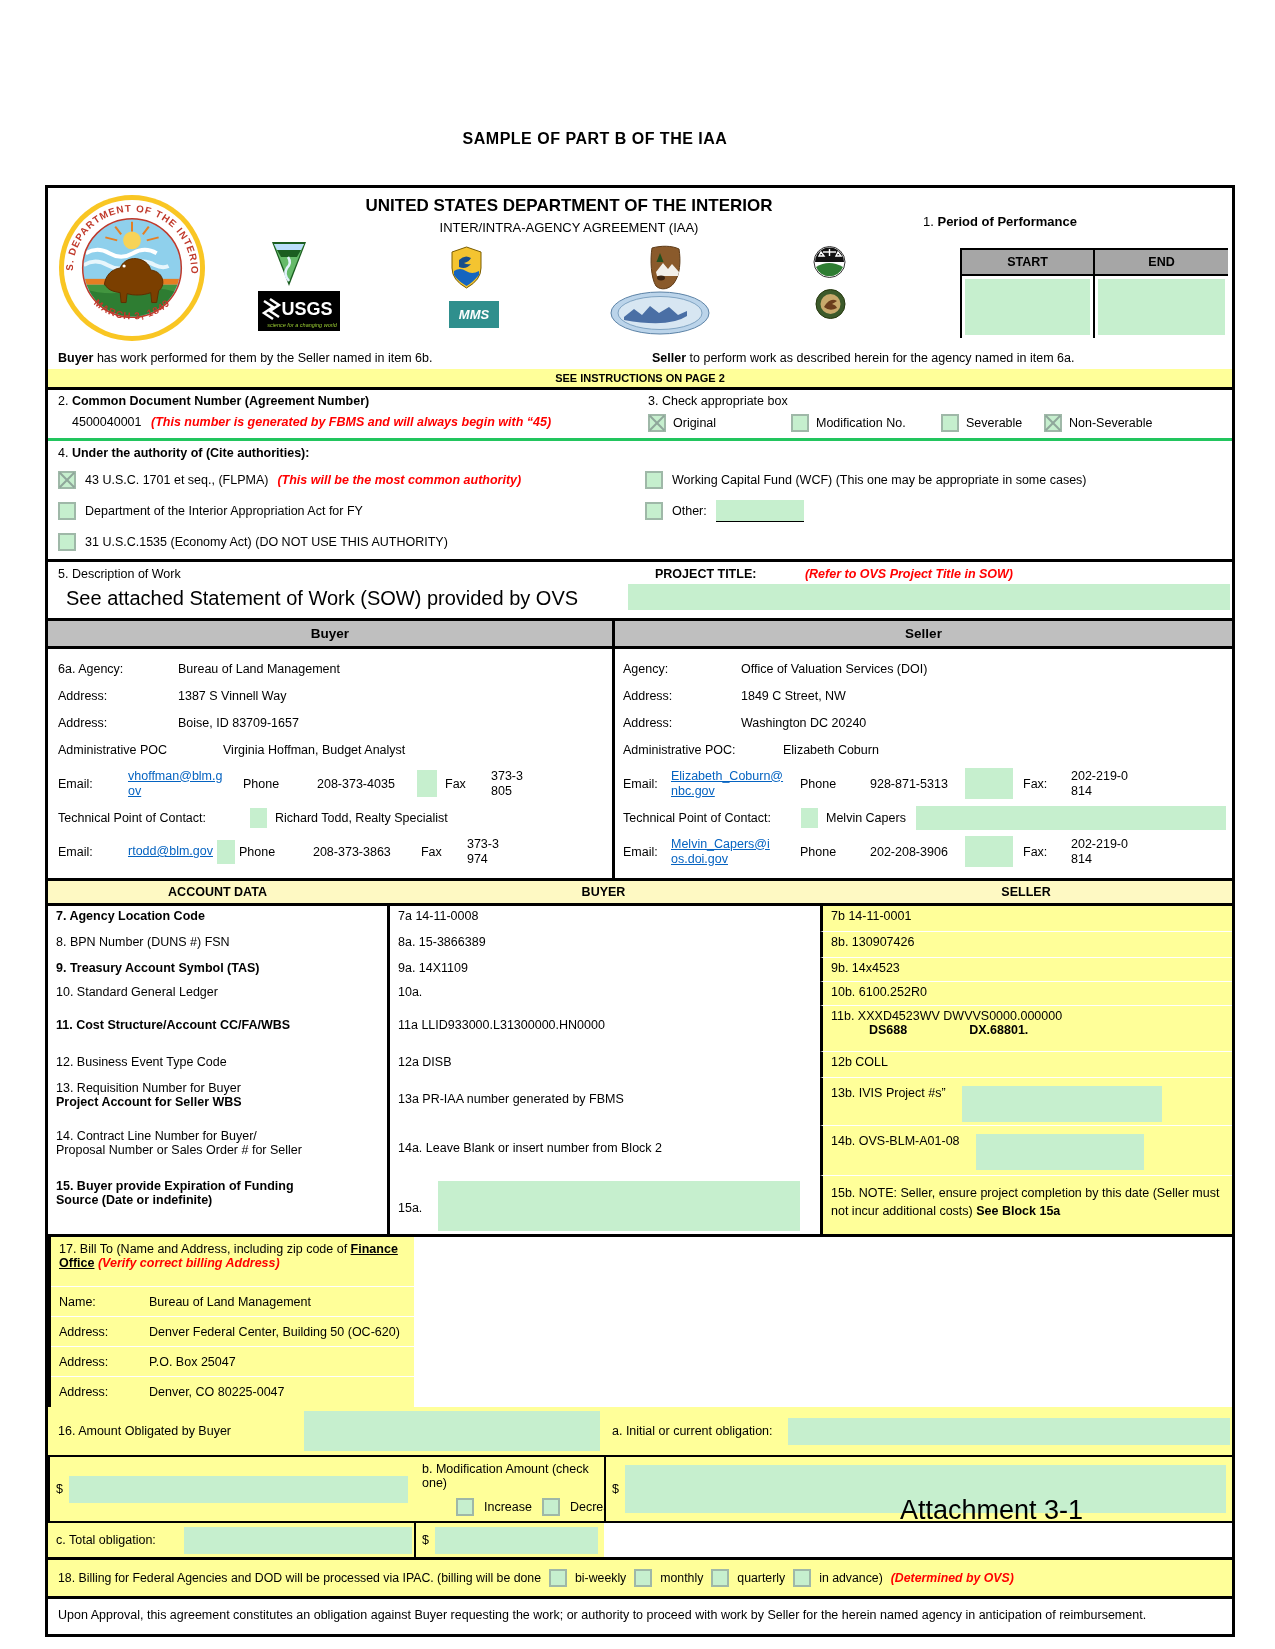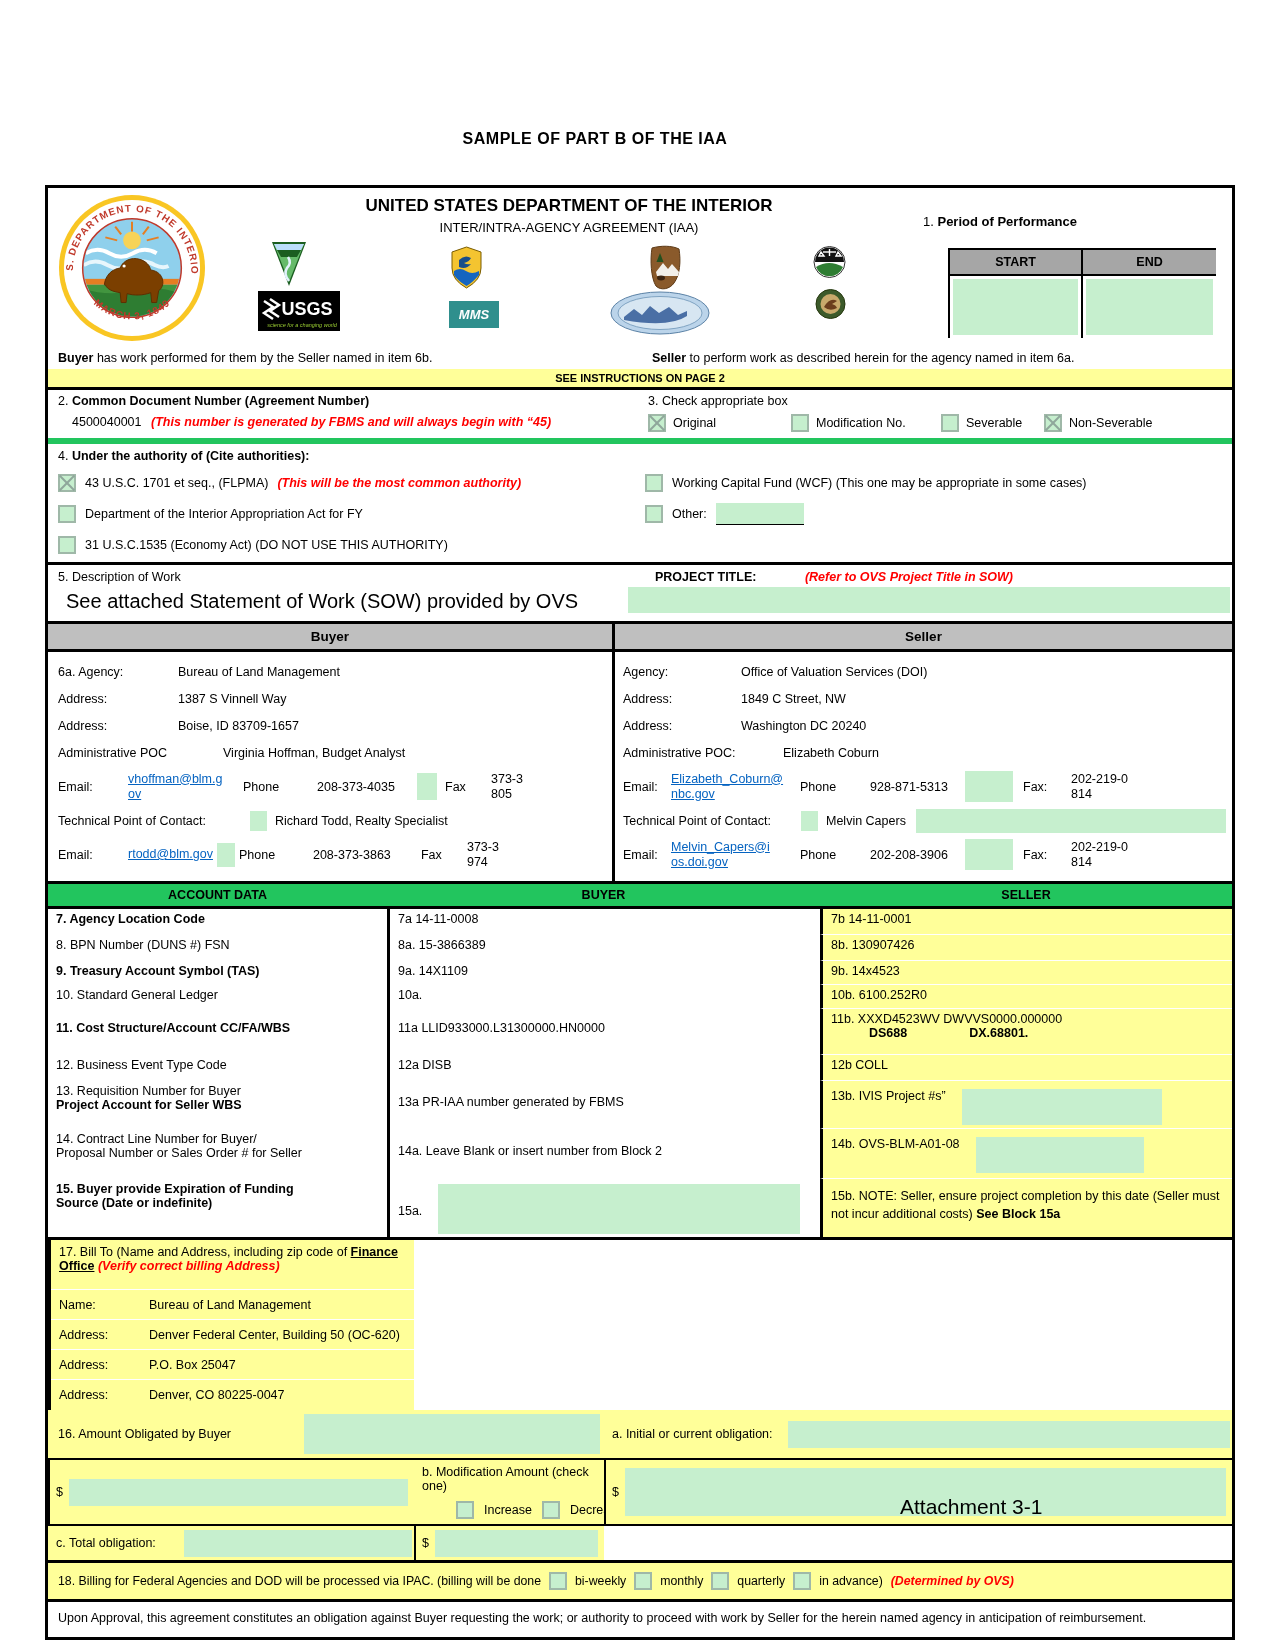--- a/index.html
+++ b/index.html
@@ -21,38 +21,38 @@
   .cb.checked::after  { transform:translate(-50%,-50%) rotate(-45deg); }
 
   
   .hdr { position:relative; height:160px; }
   .hdr-titles { position:absolute; left:185px; top:8px; width:672px; text-align:center; }
   .hdr-org { font-size:17px; font-weight:bold; }
   .hdr-form { font-size:13px; margin-top:4px; }
   .seal { position:absolute; left:10px; top:6px; }
   .logo { position:absolute; }
   .period-label { position:absolute; left:875px; top:26px; font-size:13px; }
-  .ptable { position:absolute; right:16px; top:60px; width:268px; border-left:2px solid #000; }
+  .ptable { position:absolute; right:4px; top:60px; width:268px; border-left:2px solid #000; }
   .ptable .phead { display:grid; grid-template-columns:1fr 1fr; background:#A6A6A6;
         border-top:2px solid #000; border-bottom:2px solid #000; }
   .ptable .phead div { text-align:center; font-weight:bold; font-size:12.5px; padding:5px 0;
         border-right:2px solid #000; }
   .ptable .phead div:first-child { border-right:2px solid #000; }
   .ptable .pbody { display:grid; grid-template-columns:1fr 1fr; height:62px; }
   .ptable .pbody .pcell { border-right:2px solid #000; padding:3px; }
   .ptable .pbody .pcell .gi { width:100%; height:100%; }
 
   .descrow { display:grid; grid-template-columns:594px 1fr; padding:3px 0 4px 10px; }
   .instr { background:#FFFF99; text-align:center; font-weight:bold; font-size:11px; padding:3px 0; }
 
   .s23 { display:grid; grid-template-columns:600px 1fr; border-top:3px solid #000; padding:4px 0 6px 0; }
   .s23 .left { padding-left:10px; }
   .s23 .line2 { margin-top:7px; padding-left:14px; }
 
-  .s4 { border-top:6px solid #22c55e; padding:5px 0 8px 10px; }
+  .s4 { border-top:3px solid #22c55e; padding:5px 0 8px 10px; }
   .s4 .row { display:flex; margin-top:11px; }
   .s4 .cell { display:flex; align-items:center; gap:9px; }
   .s4 .cl { width:587px; }
   .other-line { border-bottom:1px solid #000; width:88px; height:22px; }
 
   .s5 { display:grid; grid-template-columns:577px 1fr; border-top:3px solid #000; }
   .s5 .left { padding:5px 0 8px 10px; }
   .s5 .sow { font-size:20px; margin-top:6px; padding-left:8px; }
   .s5 .right { padding:5px 4px 4px 0; }
   .s5 .ptrow { padding-left:30px; }
@@ -64,21 +64,21 @@
   .band2 .rgt { border-left:3px solid #000; }
 
   .contact { display:grid; grid-template-columns:564px 1fr; }
   .contact .col { padding:6px 4px 6px 10px; }
   .contact .col.rgt { border-left:3px solid #000; padding-left:8px; }
   .crow { display:flex; align-items:center; min-height:27px; }
   .crow.tall { min-height:41px; }
   .lbl { flex:none; }
   .gsq { width:17px; height:20px; flex:none; }
 
-  .band3 { display:grid; grid-template-columns:339px 433px 1fr; background:#22c55e;
+  .band3 { display:grid; grid-template-columns:339px 433px 1fr; background:#fef9c3;
            border-top:3px solid #000; border-bottom:3px solid #000; }
   .band3 div { text-align:center; font-weight:bold; font-size:12.5px; padding:4px 0; }
 
   .acct .arow { display:grid; grid-template-columns:339px 433px 1fr; }
   .acct .ac { padding:3px 6px 2px 8px; }
   .acct .m { border-left:3px solid #000; }
   .acct .r { border-left:3px solid #000; background:#FFFF99; border-bottom:1px solid #fff; }
   .acct .flexr { display:flex; align-items:flex-start; gap:16px; }
 
   .s1617 { display:grid; grid-template-columns:366px 190px 1fr; border-top:3px solid #000; }
@@ -94,21 +94,21 @@
   .incdec { display:flex; gap:10px; align-items:center; margin:8px 0 2px 34px; }
   .incdec .pair { display:flex; gap:10px; align-items:center; width:160px; }
   .c17 .intro { padding:5px 8px 4px 8px; border-bottom:1px solid #fff; min-height:50px; }
   .c17 .brow { display:flex; padding:6px 8px; border-bottom:1px solid #fff; min-height:30px; align-items:center;}
   .c17 .brow .lbl { width:90px; flex:none; }
   .fo { font-weight:bold; text-decoration:underline; }
 
   .s18 { border-top:3px solid #000; background:#FFFF99; display:flex; align-items:center;
          gap:8px; padding:9px 6px 9px 10px; font-size:12.3px; }
   .footer { border-top:3px solid #000; padding:7px 10px 9px 10px; line-height:1.5; }
-  .attach { position:absolute; top:1495px; left:900px; font-size:21px; }
+  .attach { position:absolute; top:1495px; left:900px; font-size:27px; }
 </style>
 </head>
 <body>
 
 <div class="doc-title">SAMPLE OF PART B OF THE IAA</div>
 
 <div class="form">
 
   <div class="hdr">
     <span class="seal">

